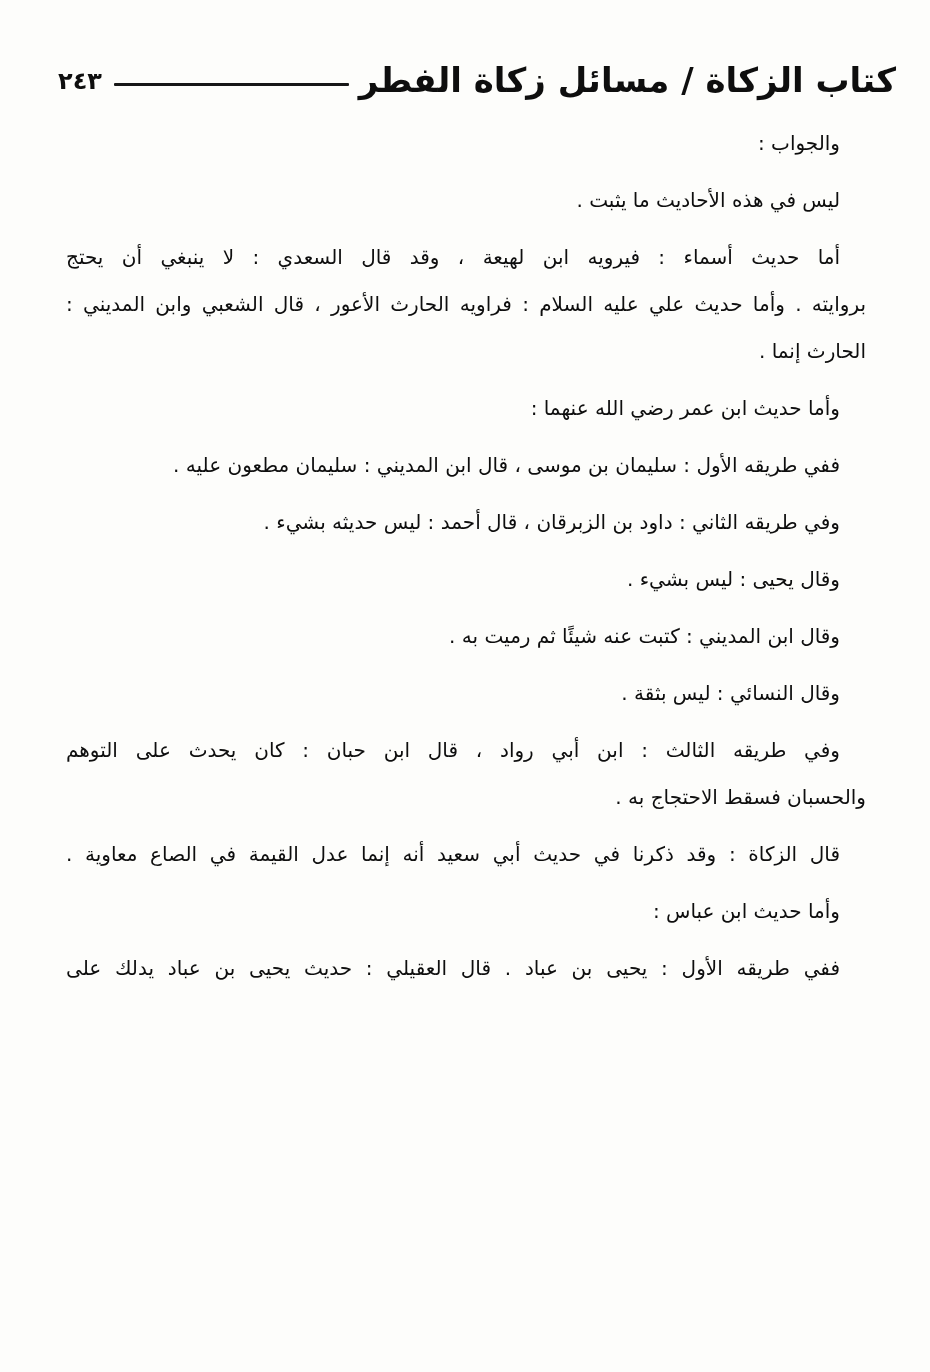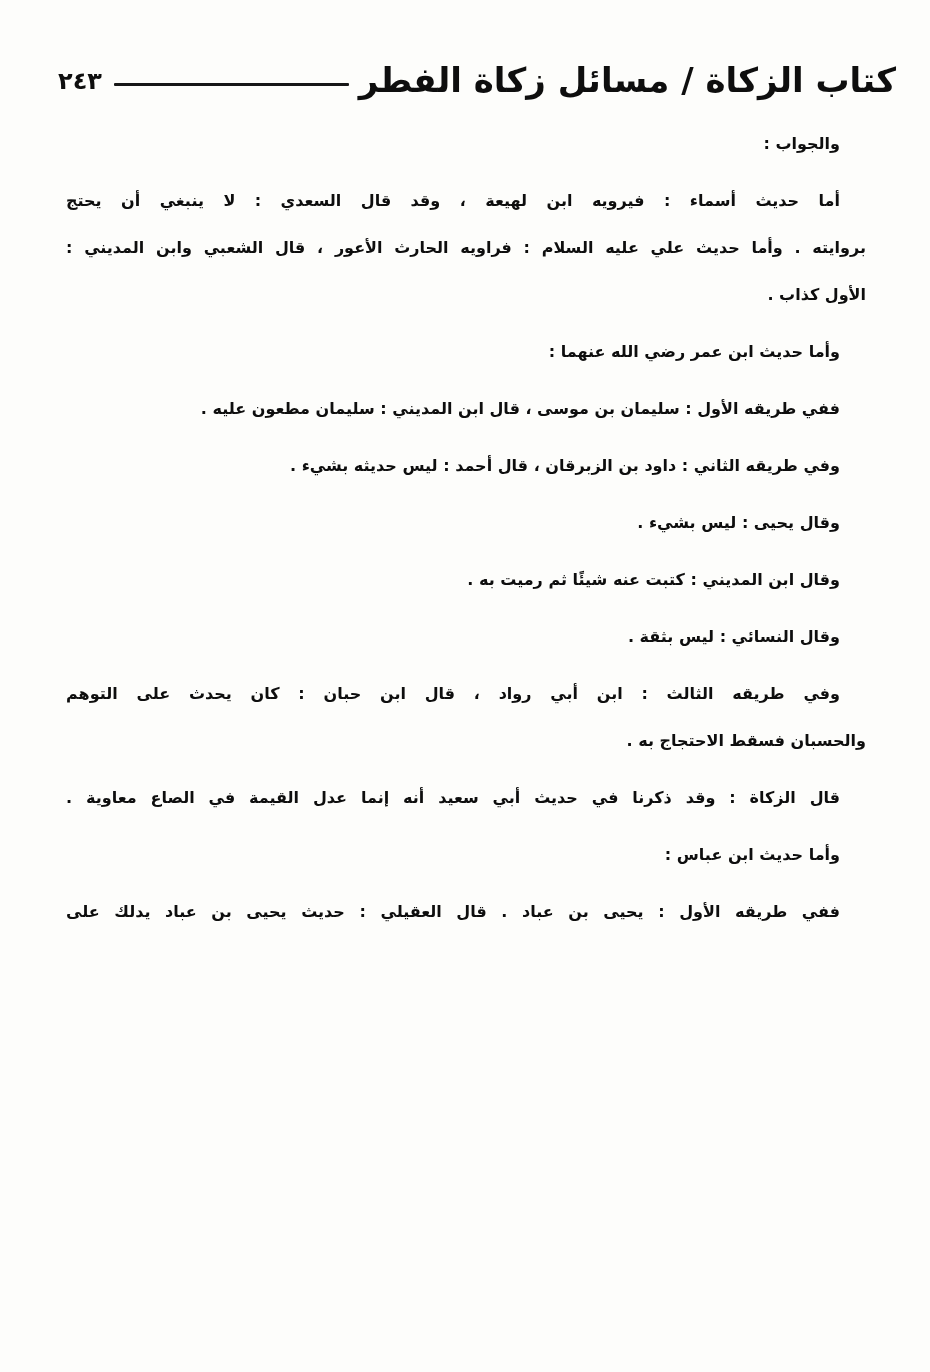--- a/index.html
+++ b/index.html
@@ -42,23 +42,23 @@
     white-space: nowrap;
     margin-top: 2px;
   }
   .body {
     padding: 20px 64px 0 66px;
   }
   .para {
     margin: 0 0 10px 0;
   }
   .line {
-    font-size: 16px;
+    font-size: 20px;
     line-height: 47px;
-    font-weight: bold;
+    font-weight: normal;
     text-align: right;
   }
   .line.full {
     text-align: justify;
     text-align-last: justify;
   }
   .line.first {
     text-indent: 26px;
   }
 </style>
@@ -70,23 +70,26 @@
     <div class="header-title">كتاب الزكاة / مسائل زكاة الفطر</div>
     <div class="header-rule"></div>
     <div class="page-number">٢٤٣</div>
   </div>
 
   <div class="body" id="paragraphs">
       <div class="para">
         <div class="line first">والجواب :</div>
       </div>
       <div class="para">
+        <div class="line first">ليس في هذه الأحاديث ما يثبت .</div>
+      </div>
+      <div class="para">
         <div class="line full first">أما حديث أسماء : فيرويه ابن لهيعة ، وقد قال السعدي : لا ينبغي أن يحتج</div>
         <div class="line full">بروايته . وأما حديث علي عليه السلام : فراويه الحارث الأعور ، قال الشعبي وابن المديني :</div>
-        <div class="line">الأول كذاب .</div>
+        <div class="line">الحارث إنما .</div>
       </div>
       <div class="para">
         <div class="line first">وأما حديث ابن عمر رضي الله عنهما :</div>
       </div>
       <div class="para">
         <div class="line first">ففي طريقه الأول : سليمان بن موسى ، قال ابن المديني : سليمان مطعون عليه .</div>
       </div>
       <div class="para">
         <div class="line first">وفي طريقه الثاني : داود بن الزبرقان ، قال أحمد : ليس حديثه بشيء .</div>
       </div>

